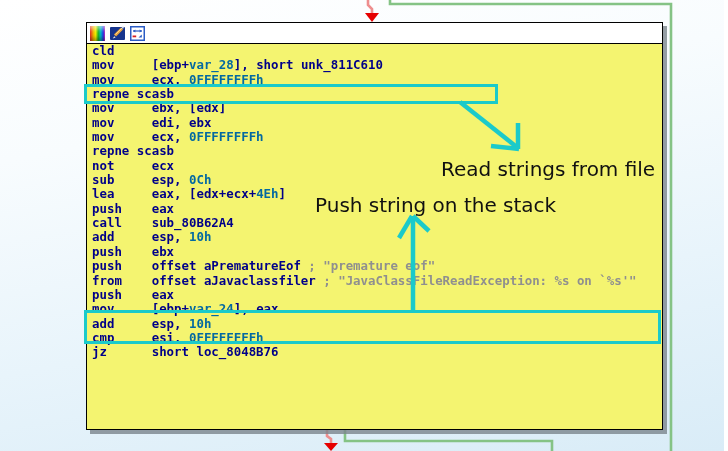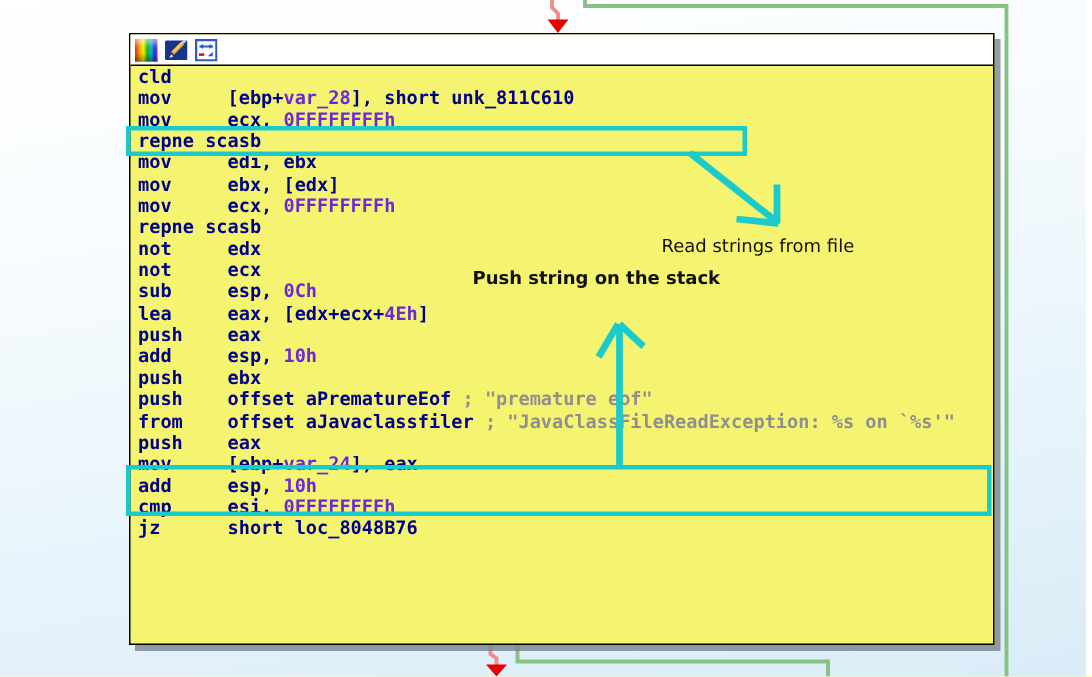--- a/index.html
+++ b/index.html
@@ -25,30 +25,30 @@
   }
   .content{
     position:absolute;left:0;top:19px;right:0;bottom:0;
     padding:2px 0 0 5px;overflow:hidden;
   }
   .asm-line{
     white-space:pre;font-family:"DejaVu Sans Mono",monospace;
     font-weight:bold;font-size:12.4px;line-height:14.35px;height:14.35px;
   }
   .c-ins{color:#000089;}
-  .c-num{color:#6d28d9;}
+  .c-num{color:#0369a1;}
   .c-cmt{color:#8f8f8f;}
   .hl-box{position:absolute;border:3px solid #1bcaca;box-sizing:border-box;z-index:5;}
   .hl-box1{left:84px;top:84px;width:414px;height:20px;}
   .hl-box2{left:84px;top:310px;width:577px;height:34px;}
   .note{
-    position:absolute;color:#111;font-size:12px;z-index:6;white-space:nowrap;
+    position:absolute;color:#111;font-size:20px;z-index:6;white-space:nowrap;
   }
   .note-read{left:441px;top:157px;}
-  .note-push{left:315px;top:178px;font-weight:bold;}
+  .note-push{left:315px;top:193px;}
 </style>
 </head>
 <body>
 
 <div class="canvas">
 
   <svg class="layer" width="728" height="451">
     <polyline points="368,0 368,5 372,9 372,14" fill="none" stroke="#ee8e8e" stroke-width="2.6"></polyline>
     <polygon points="365,13 379,13 372,22" fill="#e60000"></polygon>
     <polyline points="390,0 390,4 671,4 671,451" fill="none" stroke="#85c385" stroke-width="2.6"></polyline>
@@ -74,29 +74,29 @@
         <polygon points="12,5 9.6,3.4 9.6,6.6" fill="#2b5cc4"></polygon>
         <rect x="2.6" y="9.5" width="3.6" height="1.8" fill="#d42020"></rect>
         <polygon points="8.5,11.5 11.8,8.5 11.8,11.5" fill="#2b5cc4"></polygon>
       </svg>
     </div>
     <div class="content">
         <div class="asm-line"><span class="c-ins">cld</span></div>
         <div class="asm-line"><span class="c-ins">mov     [ebp+</span><span class="c-num">var_28</span><span class="c-ins">], short unk_811C610</span></div>
         <div class="asm-line"><span class="c-ins">mov     ecx, </span><span class="c-num">0FFFFFFFFh</span></div>
         <div class="asm-line"><span class="c-ins">repne scasb</span></div>
+        <div class="asm-line"><span class="c-ins">mov     ebx, [edx]</span></div>
         <div class="asm-line"><span class="c-ins">mov     edi, ebx</span></div>
-        <div class="asm-line"><span class="c-ins">mov     ebx, [edx]</span></div>
         <div class="asm-line"><span class="c-ins">mov     ecx, </span><span class="c-num">0FFFFFFFFh</span></div>
         <div class="asm-line"><span class="c-ins">repne scasb</span></div>
-        <div class="asm-line"><span class="c-ins">not     edx</span></div>
         <div class="asm-line"><span class="c-ins">not     ecx</span></div>
         <div class="asm-line"><span class="c-ins">sub     esp, </span><span class="c-num">0Ch</span></div>
         <div class="asm-line"><span class="c-ins">lea     eax, [edx+ecx+</span><span class="c-num">4Eh</span><span class="c-ins">]</span></div>
         <div class="asm-line"><span class="c-ins">push    eax</span></div>
+        <div class="asm-line"><span class="c-ins">call    sub_80B62A4</span></div>
         <div class="asm-line"><span class="c-ins">add     esp, </span><span class="c-num">10h</span></div>
         <div class="asm-line"><span class="c-ins">push    ebx</span></div>
         <div class="asm-line"><span class="c-ins">push    offset aPrematureEof</span><span class="c-cmt"> ; "premature eof"</span></div>
         <div class="asm-line"><span class="c-ins">from    offset aJavaclassfiler</span><span class="c-cmt"> ; "JavaClassFileReadException: %s on `%s'"</span></div>
         <div class="asm-line"><span class="c-ins">push    eax</span></div>
         <div class="asm-line"><span class="c-ins">mov     [ebp+</span><span class="c-num">var_24</span><span class="c-ins">], eax</span></div>
         <div class="asm-line"><span class="c-ins">add     esp, </span><span class="c-num">10h</span></div>
         <div class="asm-line"><span class="c-ins">cmp     esi, </span><span class="c-num">0FFFFFFFFh</span></div>
         <div class="asm-line"><span class="c-ins">jz      short loc_8048B76</span></div>
       </div>

